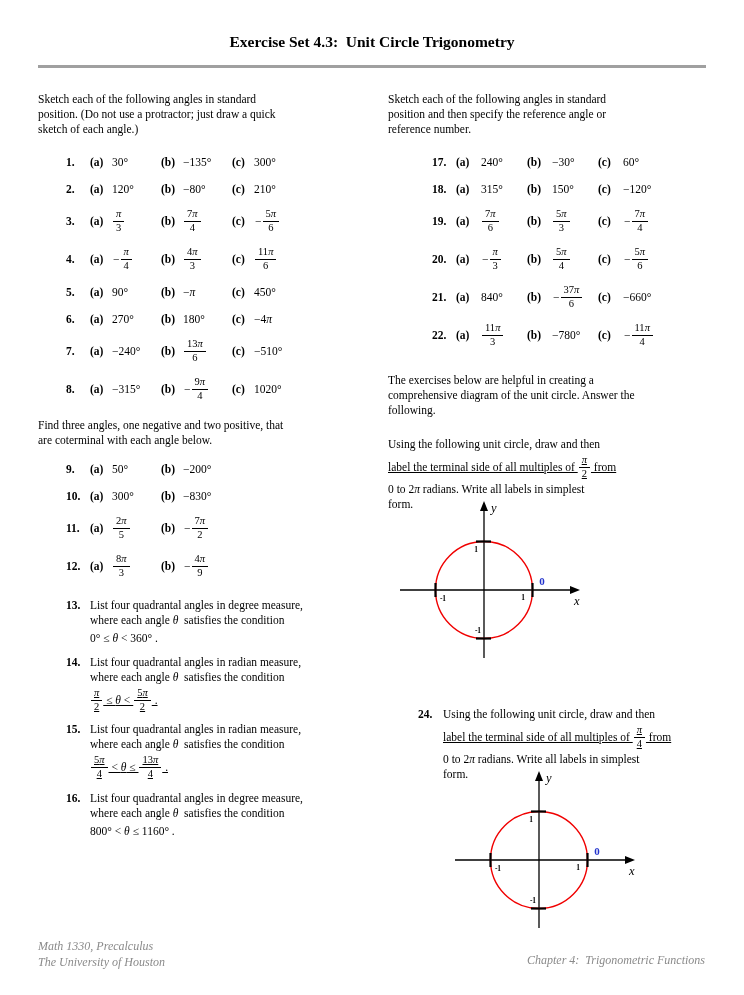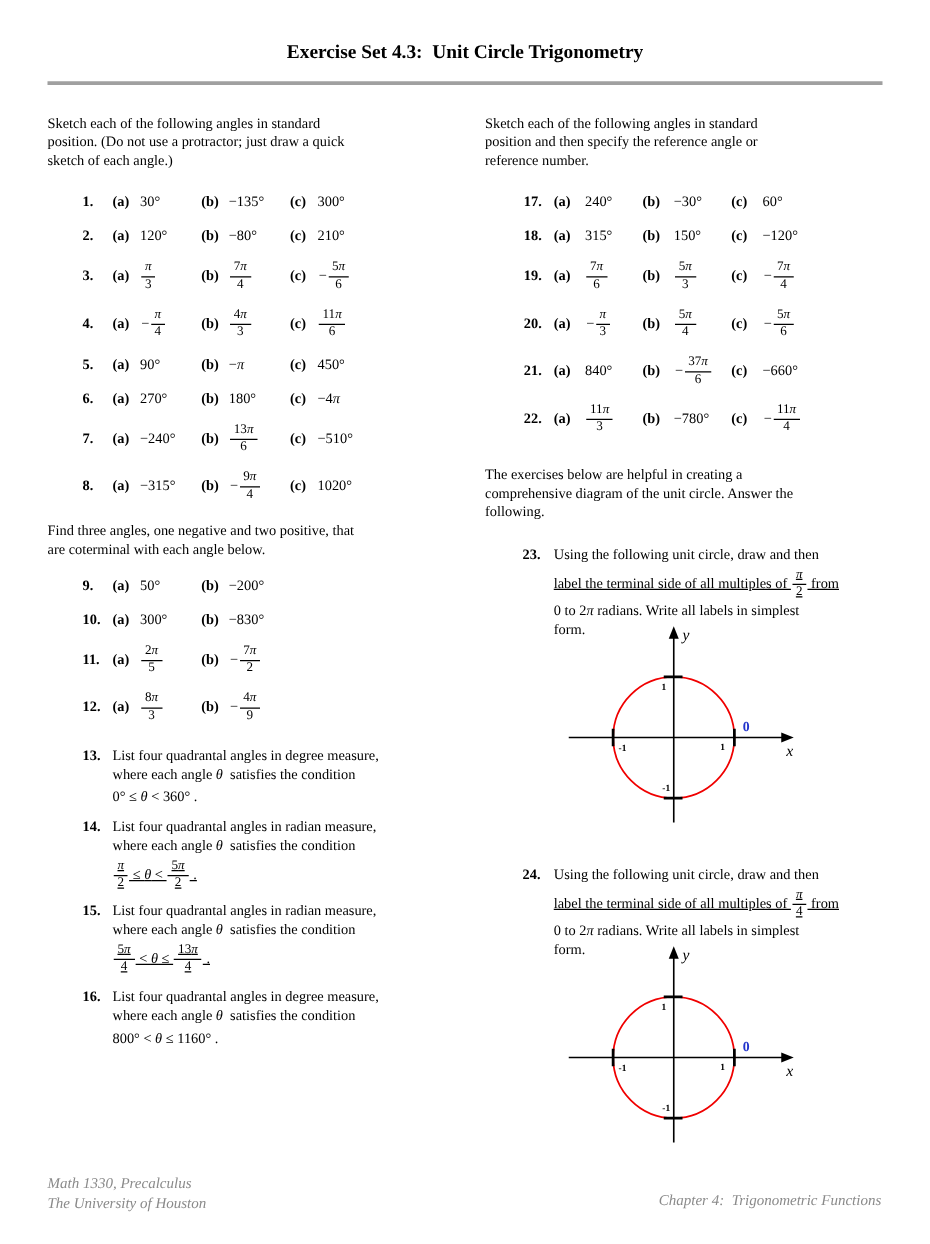--- a/index.html
+++ b/index.html
@@ -13,21 +13,21 @@
   }
   .rule{position:absolute;left:38px;top:65px;width:668px;height:3px;}
   .col{position:absolute;top:92px;}
   .col-left{left:38px;width:322px;}
   .col-right{left:388px;width:345px;}
   .bhead{font-weight:normal;font-size:11.5px;line-height:15px;white-space:pre-line;}
   .plist{margin:0;}
   .prob{display:flex;align-items:center;height:27px;font-size:11.5px;}
   .prob.tall{height:38px;}
   .pnum{margin-left:28px;width:24px;font-weight:bold;flex:none;}
-  .col-right .pnum{margin-left:31px;}
+  .col-right .pnum{margin-left:44px;}
   .part{display:flex;align-items:center;width:71px;flex:none;}
   .part:last-child{width:auto;}
   .plabel{width:22px;font-weight:bold;flex:none;}
   .col-right .plabel{width:25px;}
   .pval{white-space:pre;}
   .item{display:flex;font-size:11.5px;}
   .inum{margin-left:28px;width:24px;font-weight:bold;flex:none;line-height:15px;}
   .col-right .inum{margin-left:30px;width:25px;}
   .ibody{flex:1;}
   .iline{line-height:15px;min-height:15px;white-space:pre-wrap;}
@@ -39,21 +39,21 @@
   .fstack{display:inline-flex;flex-direction:column;align-items:center;font-size:10.5px;line-height:12px;}
   .fnum{padding:0 3px 0.5px 3px;border-bottom:1px solid #000;}
   .fden{padding:0.5px 3px 0 3px;}
   .circle-fig{display:block;margin-left:7px;margin-top:-12px;}
   .footer{position:absolute;font-style:italic;font-size:12px;line-height:15.5px;}
   .footer-left{left:38px;top:939px;}
   .footer-right{right:39px;top:953px;text-align:right;white-space:pre-wrap;}
   i{font-style:italic;}
   .mt11{margin-top:11px;} .mt10{margin-top:10px;} .mt7{margin-top:7px;}
   .mt32{margin-top:32px;} .mt13{margin-top:13px;} .mt9{margin-top:9px;}
-  .mt19{margin-top:19px;} .mt31{margin-top:31px;}
+  .mt19{margin-top:19px;} .mt31{margin-top:45px;}
 </style>
 </head>
 <body>
 
 <div class="page">
   <div class="title">Exercise Set 4.3:  Unit Circle Trigonometry</div>
   <div class="rule" style="background: rgb(160, 160, 160);"></div>
 
   <div class="col col-left">
     <div class="bhead">Sketch each of the following angles in standard
@@ -359,21 +359,20 @@
             <span class="plabel">(c)</span>
             <span class="pval"><span class="frac"><span class="fsign">−</span><span class="fstack"><span class="fnum"><span class="mtext">11<i class="greek">π</i></span></span><span class="fden"><span class="mtext">4</span></span></span></span></span>
           </span>
         </div>
       </div>
     <div class="bhead mt19">The exercises below are helpful in creating a
 comprehensive diagram of the unit circle. Answer the
 following.</div>
     <div class="plist mt19">
         <div class="item">
-          <span class="inum">23.</span>
           <div class="ibody">
             <div class="iline"><span class="mtext">Using the following unit circle, draw and then</span></div>
             <div class="iline fline"><span class="mtext">label the terminal side of all multiples of </span><span class="frac"><span class="fstack"><span class="fnum"><span class="mtext"><i class="greek">π</i></span></span><span class="fden"><span class="mtext">2</span></span></span></span><span class="mtext"> from</span></div>
             <div class="iline"><span class="mtext">0 to 2<i class="greek">π</i> radians. Write all labels in simplest</span></div>
             <div class="iline"><span class="mtext">form.</span></div>
             <svg width="200" height="162" viewBox="0 0 200 162" class="circle-fig">
               <line x1="89" y1="10" x2="89" y2="158" stroke="#000000" stroke-width="1.3"></line>
               <polygon points="89,1 85,11 93,11" fill="#000000"></polygon>
               <line x1="5" y1="90" x2="176" y2="90" stroke="#000000" stroke-width="1.3"></line>
               <polygon points="185,90 175,86 175,94" fill="#000000"></polygon>

